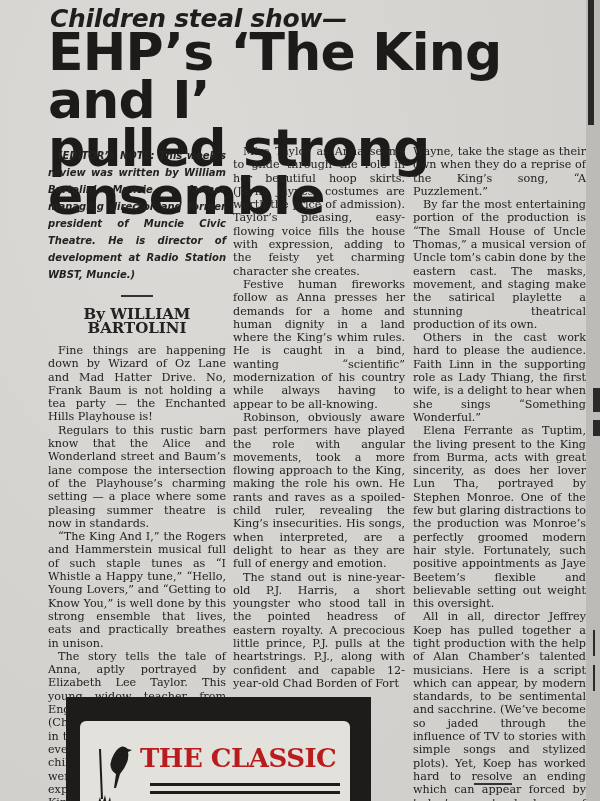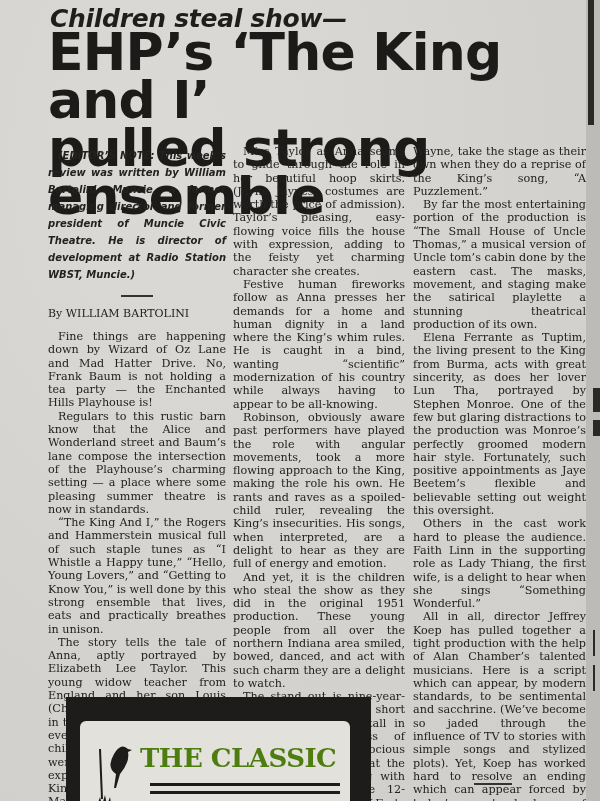--- a/index.html
+++ b/index.html
@@ -11,26 +11,26 @@
   .headline{position:absolute;left:48px;top:28px;font-family:"DejaVu Sans",sans-serif;font-weight:bold;font-size:52px;line-height:48px;letter-spacing:-0.8px;color:#1c1b1a;}
   .rightedge{position:absolute;left:586px;top:0;width:14px;height:801px;background:#bdbbb7;}
   .rightedge .bar{position:absolute;left:2px;top:0;width:6px;height:125px;background:#2a2928;}
   .col{position:absolute;font-size:11.2px;line-height:13.3px;text-align:justify;}
   .col p{margin:0;text-indent:10px;}
   .c1{left:48px;top:147px;width:178px;}
   .c2{left:233px;top:145px;width:172px;}
   .c3{left:413px;top:145px;width:173px;}
   .editor{font-family:"DejaVu Sans",sans-serif;font-style:italic;font-weight:bold;font-size:10px;line-height:17px;text-indent:6px;text-align:justify;}
   .rule{width:32px;height:2px;background:#333;margin:12px auto 10px auto;}
-  .byline{font-weight:normal;font-size:11px;line-height:14px;text-indent:0!important;}
+  .byline{text-align:center;font-weight:bold;font-size:15px;line-height:14px;text-indent:0!important;}
   .gap{height:9px;}
   .ad{position:absolute;left:66px;top:697px;width:305px;height:104px;background:#1d1c1b;}
   .ad .inner{position:absolute;left:14px;top:24px;width:270px;height:90px;background:#e3e1dc;
     border-radius:6px 6px 0 0;}
-  .ad .title{position:absolute;left:60px;top:22px;font-family:"DejaVu Serif",serif;font-weight:bold;font-size:26px;letter-spacing:-0.5px;color:#4d7c0f;}
+  .ad .title{position:absolute;left:60px;top:22px;font-family:"DejaVu Serif",serif;font-weight:bold;font-size:26px;letter-spacing:-0.5px;color:#b91c1c;}
   .ad .line{position:absolute;left:70px;width:190px;height:3px;background:#1d1c1b;}
   .ad .bird{position:absolute;left:14px;top:18px;}
   .endrule{position:absolute;left:474px;top:783px;width:38px;height:2px;background:#333;}
   .nbox{position:absolute;left:593px;width:7px;height:26px;border-left:2px solid #2a2928;}
 </style>
 </head>
 <body>
 
 <div class="page">
 
@@ -48,29 +48,28 @@
     <p>Fine things are happening down by Wizard of Oz Lane and Mad Hatter Drive. No, Frank Baum is not holding a tea party — the Enchanted Hills Playhouse is!</p>
     <p>Regulars to this rustic barn know that the Alice and Wonderland street and Baum’s lane compose the intersection of the Playhouse’s charming setting — a place where some pleasing summer theatre is now in standards.</p>
     <p>“The King And I,” the Rogers and Hammerstein musical full of such staple tunes as “I Whistle a Happy tune,” “Hello, Young Lovers,” and “Getting to Know You,” is well done by this strong ensemble that lives, eats and practically breathes in unison.</p>
     <p>The story tells the tale of Anna, aptly portrayed by Elizabeth Lee Taylor. This young widow teacher from England and her son Louis (Chad Borden) arrive in Siam in the 1860s. She is to tutor an ever increasing number of children (at last count there were 70 plus with three more expected next month) for the King, portrayed by Darryl Maximilian Robinson.</p>
   </div>
 
   <div class="col c2">
     <p>Miss Taylor as Anna seems to glide through the role in her beautiful hoop skirts. (Jayne Jaynes’ costumes are worth the price of admission). Taylor’s pleasing, easy-flowing voice fills the house with expression, adding to the feisty yet charming character she creates.</p>
     <p>Festive human fireworks follow as Anna presses her demands for a home and human dignity in a land where the King’s whim rules. He is caught in a bind, wanting “scientific” modernization of his country while always having to appear to be all-knowing.</p>
     <p>Robinson, obviously aware past performers have played the role with angular movements, took a more flowing approach to the King, making the role his own. He rants and raves as a spoiled-child ruler, revealing the King’s insecurities. His songs, when interpreted, are a delight to hear as they are full of energy and emotion.</p>
-    <p>And yet, it is the children who steal the show as they did in the original 1951 production. These young people from all over the northern Indiana area smiled, bowed, danced, and act with such charm they are a delight to watch.</p>
     <p>The stand out is nine-year-old P.J. Harris, a short youngster who stood tall in the pointed headress of eastern royalty. A precocious little prince, P.J. pulls at the heartstrings. P.J., along with confident and capable 12-year-old Chad Borden of Fort</p>
   </div>
 
   <div class="col c3">
     <p style="text-indent:0">Wayne, take the stage as their own when they do a reprise of the King’s song, “A Puzzlement.”</p>
     <p>By far the most entertaining portion of the production is “The Small House of Uncle Thomas,” a musical version of Uncle tom’s cabin done by the eastern cast. The masks, movement, and staging make the satirical playlette a stunning theatrical production of its own.</p>
+    <p>Others in the cast work hard to please the audience. Faith Linn in the supporting role as Lady Thiang, the first wife, is a delight to hear when she sings “Something Wonderful.”</p>
     <p>Elena Ferrante as Tuptim, the living present to the King from Burma, acts with great sincerity, as does her lover Lun Tha, portrayed by Stephen Monroe. One of the few but glaring distractions to the production was Monroe’s perfectly groomed modern hair style. Fortunately, such positive appointments as Jaye Beetem’s flexible and believable setting out weight this oversight.</p>
-    <p>Others in the cast work hard to please the audience. Faith Linn in the supporting role as Lady Thiang, the first wife, is a delight to hear when she sings “Something Wonderful.”</p>
     <p>All in all, director Jeffrey Koep has pulled together a tight production with the help of Alan Chamber’s talented musicians. Here is a script which can appear, by modern standards, to be sentimental and sacchrine. (We’ve become so jaded through the influence of TV to stories with simple songs and stylized plots). Yet, Koep has worked hard to resolve an ending which can appear forced by today’s standards of theatrical writing.</p>
 
   </div>
   <div class="endrule"></div>
 
   <div class="ad">
     <div class="inner">
       <svg class="bird" width="50" height="70" viewBox="0 0 50 70">
         <path d="M22 12 q6-8 12-2 l4 1 -4 2 q2 10-8 22 l-4 14 -2 0 2-14 q-10 -6 -2 -20z" fill="#1d1c1b"></path>
         <path d="M2 70 l4-12 2 8 3-10 2 10 3-8 2 12z" fill="#1d1c1b"></path>

